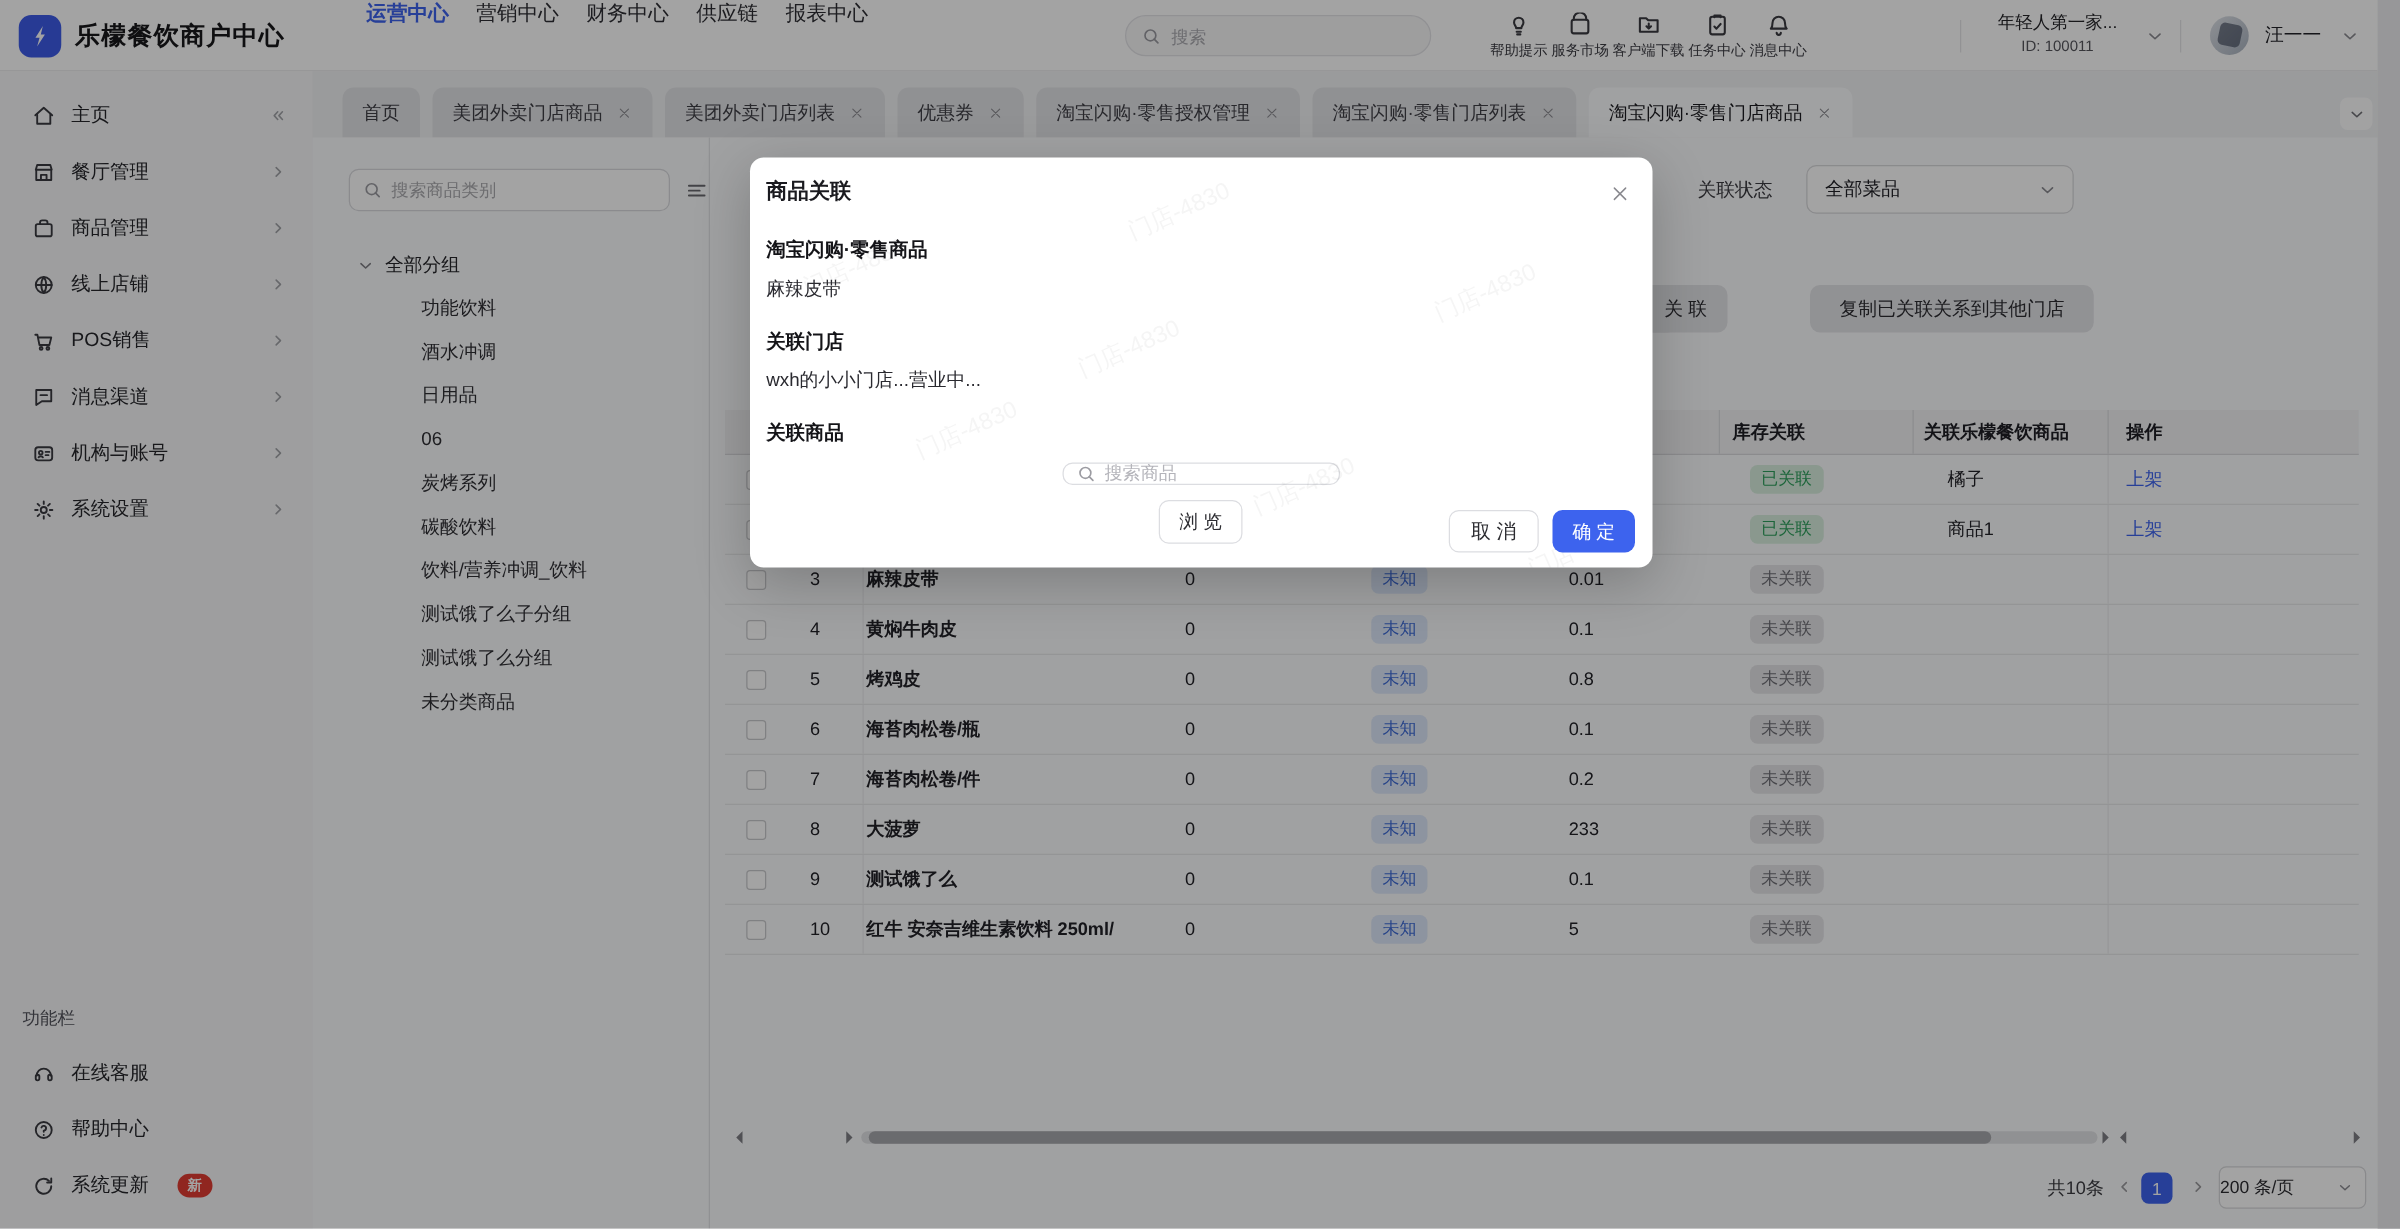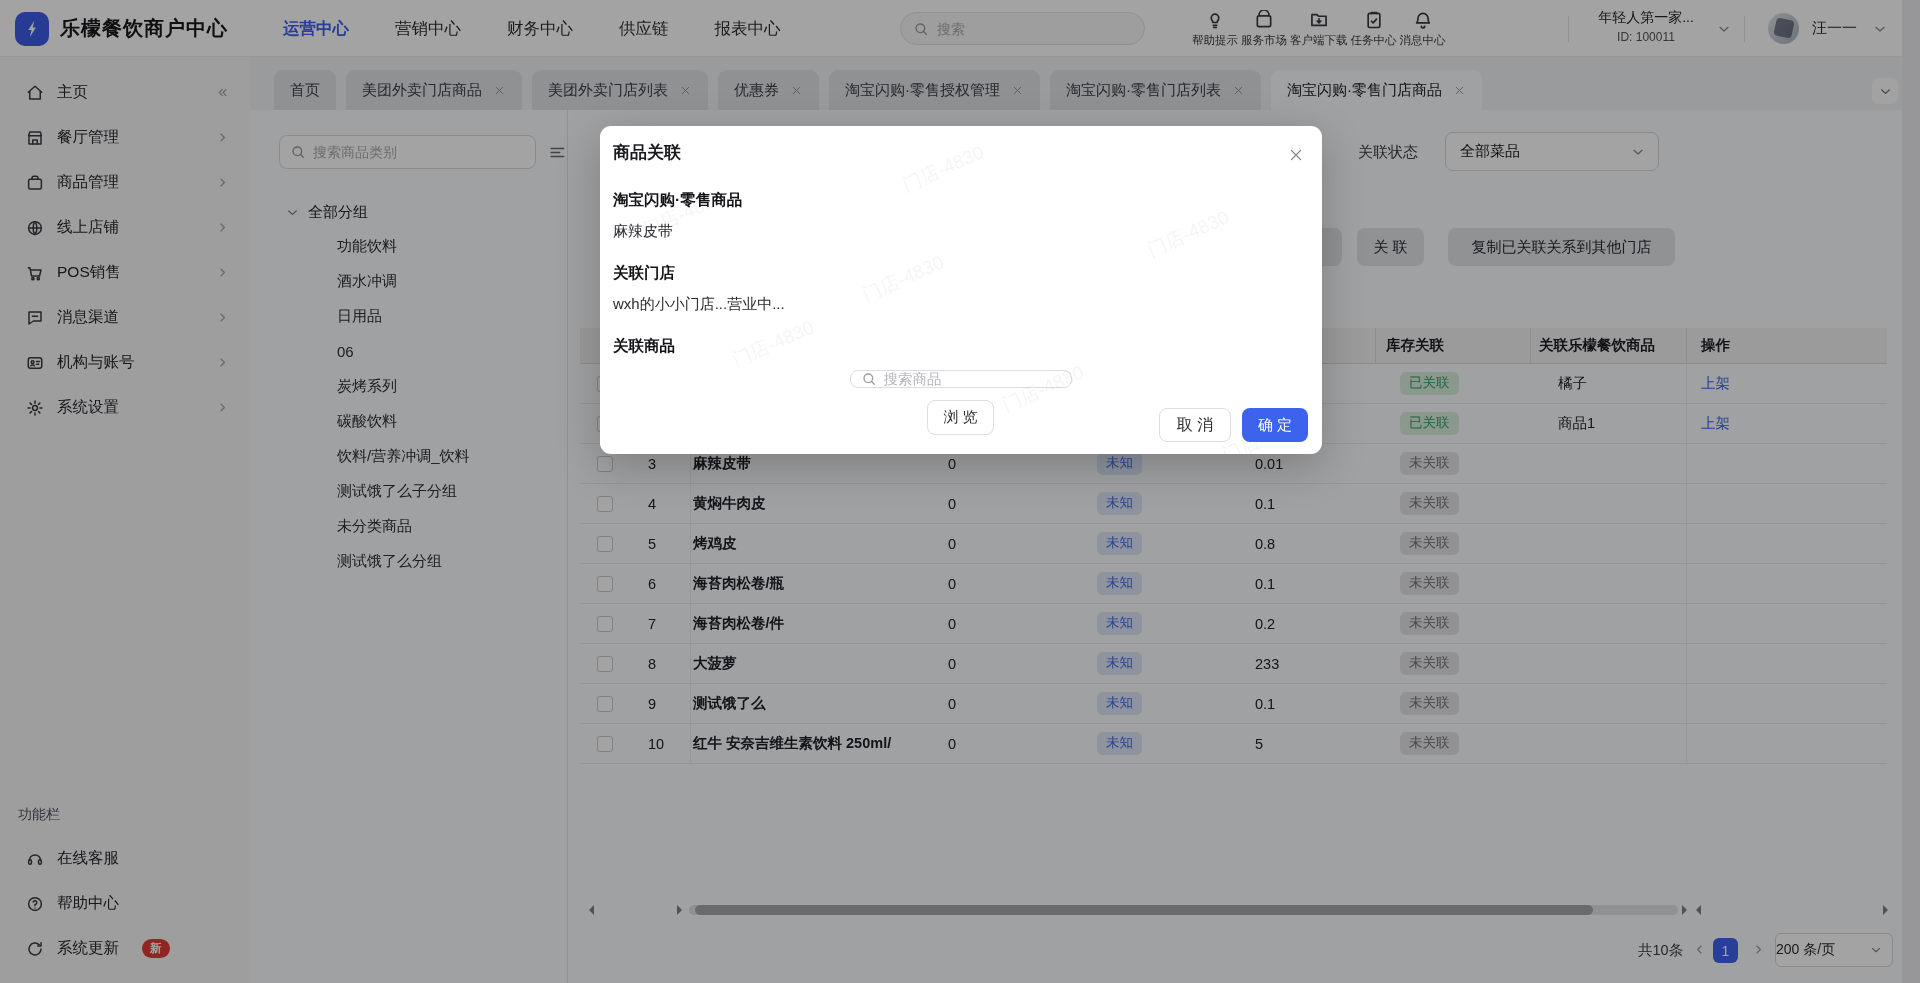--- a/index.html
+++ b/index.html
@@ -15,21 +15,21 @@
     --bn-bg:#E5E5E8; --bn-tx:#6F6F76;
   }
   svg{display:block;width:100%;height:100%;}
   .app{position:absolute;left:0;top:0;width:1902px;height:983px;background:#f6f7f8;z-index:1;}
 
   
   .topbar{position:absolute;left:0;top:0;width:1902px;height:57px;background:#fff;border-bottom:1px solid #ececee;}
   .brand{position:absolute;left:15px;top:0;height:57px;display:flex;align-items:center;gap:11px;}
   .logo{width:34px;height:34px;border-radius:10px;background:var(--logo-bg);padding:6px;}
   .brand-name{font-size:20px;font-weight:700;color:#18181b;letter-spacing:1px;}
-  .nav{position:absolute;left:283px;top:0;height:57px;display:flex;align-items:center;gap:46px;}
+  .nav{position:absolute;left:293px;top:0;height:57px;display:flex;gap:22px;}
   .nav-item{font-size:16.5px;color:#2e2e34;cursor:pointer;white-space:nowrap;}
   .nav-item.active{color:var(--accent);font-weight:700;}
   .tb-search{position:absolute;left:900px;top:12px;width:245px;height:33px;border:1px solid #e3e3e7;background:#f7f7f8;border-radius:17px;display:flex;align-items:center;padding-left:12px;gap:8px;}
   .tb-search .sic{width:16px;height:16px;color:#9a9aa0;flex:none;}
   .tb-search input{border:none;outline:none;background:transparent;font-size:14px;width:180px;color:#333;}
   .tb-search input::placeholder{color:#ababb0;}
   .tools{position:absolute;left:1192px;top:7px;height:44px;display:flex;gap:3px;}
   .tool{display:flex;flex-direction:column;align-items:center;justify-content:center;gap:3px;cursor:pointer;}
   .tool .ticon{width:20px;height:20px;color:#3a3a40;}
   .tool .tlabel{font-size:11.5px;color:#3d3d44;white-space:nowrap;}
@@ -491,38 +491,38 @@
           </div>
           <div id="tree-children">
               <div class="tree-item">功能饮料</div>
               <div class="tree-item">酒水冲调</div>
               <div class="tree-item">日用品</div>
               <div class="tree-item">06</div>
               <div class="tree-item">炭烤系列</div>
               <div class="tree-item">碳酸饮料</div>
               <div class="tree-item">饮料/营养冲调_饮料</div>
               <div class="tree-item">测试饿了么子分组</div>
+              <div class="tree-item">测试饿了么分组</div>
               <div class="tree-item">未分类商品</div>
-              <div class="tree-item">测试饿了么分组</div>
             </div>
         </div>
       </div>
 
       <div class="zone">
         <span class="filter-label">关联状态</span>
         <div class="filter-select">
           <span>全部菜品</span>
           <span class="chevd">
               <svg viewBox="0 0 24 24" fill="none" stroke="currentColor" stroke-width="2" stroke-linecap="round" stroke-linejoin="round">
                 <path d="M6 9.5 12 15l6-5.5"></path>
               </svg>
             </span>
         </div>
         <button class="btn-gray" style="left:717px;width:57px"></button>
-        <button class="btn-gray" style="left:789px;width:67px">关 联</button>
+        <button class="btn-gray" style="left:747px;width:67px">关 联</button>
         <button class="btn-gray" style="left:880px;width:227px">复制已关联关系到其他门店</button>
 
         <div class="table">
           <div class="t-head" id="t-head">
               <div class="hc"></div>
               <div class="hc"></div>
               <div class="hc"></div>
               <div class="hc"></div>
               <div class="hc"></div>
               <div class="hc"></div>

